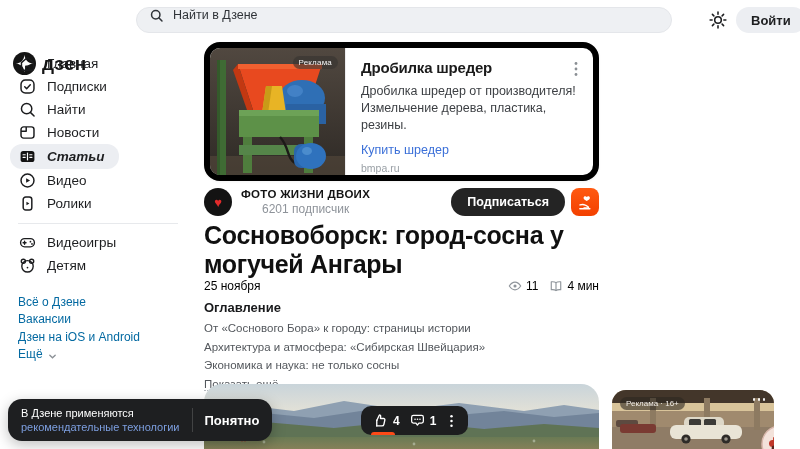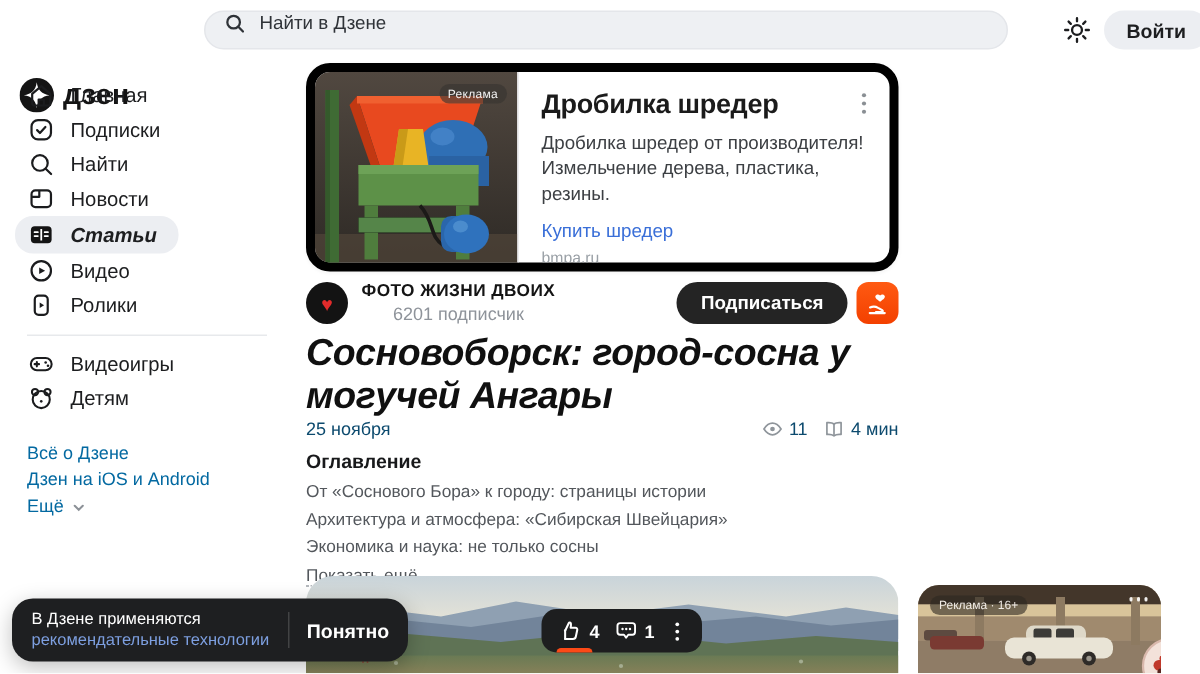--- a/index.html
+++ b/index.html
@@ -35,21 +35,21 @@
 
   
   .ad-card{position:absolute;left:204px;top:42px;width:395px;height:139px;background:#fff;
            border:6px solid #000000;border-radius:16px;box-shadow:0 1px 3px rgba(0,0,0,.05);
            display:flex;overflow:hidden;box-sizing:border-box;}
   .ad-img{width:135px;height:100%;position:relative;flex:none;}
   .ad-img svg{display:block;}
   .ad-badge{position:absolute;top:8px;right:7px;background:rgba(55,52,48,.62);color:#f2f2f2;
             font-size:8px;padding:2px 6px;border-radius:8px;letter-spacing:.2px;}
   .ad-body{flex:1;border-left:1px solid #ececef;padding:11px 14px 0 15px;position:relative;}
-  .ad-title{font-size:18px;font-weight:700;color:#1b1b1b;letter-spacing:-.2px;}
+  .ad-title{font-size:15px;font-weight:700;color:#1b1b1b;letter-spacing:-.2px;}
   .ad-desc{margin-top:7px;font-size:12.5px;line-height:1.35;color:#3c3f43;width:218px;}
   .ad-cta{margin-top:9px;font-size:12.5px;color:#3a6fd8;cursor:pointer;width:max-content;}
   .ad-domain{margin-top:5px;font-size:10.5px;color:#9aa0a6;}
   .ad-kebab{position:absolute;top:13px;right:10px;width:14px;height:16px;cursor:pointer;}
 
   
   .channel{position:absolute;left:204px;top:188px;width:395px;height:28px;display:flex;align-items:center;}
   .avatar{width:28px;height:28px;border-radius:50%;background:#131313;display:flex;
           align-items:center;justify-content:center;flex:none;cursor:pointer;}
   .avatar span{color:#e22b2b;font-size:13px;line-height:1;}
@@ -58,23 +58,23 @@
   .ch-subs{font-size:12px;color:#8e939a;margin-top:2px;text-align:center;}
   .subscribe-btn{margin-left:auto;height:28px;padding:0 16px;border:none;border-radius:14px;
                  background:#242424;color:#fff;font-family:inherit;font-size:12.5px;
                  font-weight:700;cursor:pointer;}
   .donate-btn{width:28px;height:28px;margin-left:6px;border:none;border-radius:8px;
               background:linear-gradient(180deg,#ff5a12,#f34000);display:flex;align-items:center;
               justify-content:center;cursor:pointer;flex:none;}
 
   
   .art-title{position:absolute;left:204px;top:221px;width:400px;font-size:25px;font-weight:800;
-             line-height:29px;letter-spacing:-.3px;color:#101010;font-style:italic;}
+             line-height:29px;letter-spacing:-.3px;color:#101010;}
   .meta-row{position:absolute;left:204px;top:279px;width:395px;display:flex;align-items:flex-start;
-            font-size:12px;color:#0c4a6e;}
+            font-size:12px;color:#000000;}
   .meta-right{margin-left:auto;display:flex;align-items:center;gap:4px;}
   .meta-right .grp{display:flex;align-items:center;gap:4px;}
   .meta-right .grp+.grp{margin-left:7px;}
 
   .toc{position:absolute;left:204px;top:300px;width:395px;}
   .toc-title{font-size:13px;font-weight:700;color:#18191b;margin-bottom:7px;}
   .toc-item{font-size:11.5px;color:#53575c;margin-bottom:6.5px;cursor:pointer;width:max-content;}
   .toc-more{font-size:11.5px;color:#53575c;border-bottom:1px dotted #b4b8bd;cursor:pointer;
             width:max-content;margin-top:2px;}
 
@@ -234,20 +234,21 @@
             <circle cx="15.8" cy="6.2" r="2.4"></circle>
           <circle cx="11" cy="12" r="6.6"></circle>
             <circle cx="11" cy="13.4" r="1" fill="#1b1c1e" stroke="none"></circle>
           </svg>
       </span>
       <span class="lbl">Детям</span>
     </div>
 
     <div class="side-links">
       <div class="side-link">Всё о Дзене</div>
+      <div class="side-link">Вакансии</div>
       <div class="side-link">Дзен на iOS и Android</div>
       <div class="side-link">
         <span>Ещё</span>
         <span style="display:block;width:9px;height:9px;">
           <svg viewBox="0 0 10 10" width="9" height="9" fill="none" stroke="#8c9197" stroke-width="1.5" stroke-linecap="round">
               <path d="M2 3.5 L5 6.5 L8 3.5"></path>
             </svg>
         </span>
       </div>
     </div>

